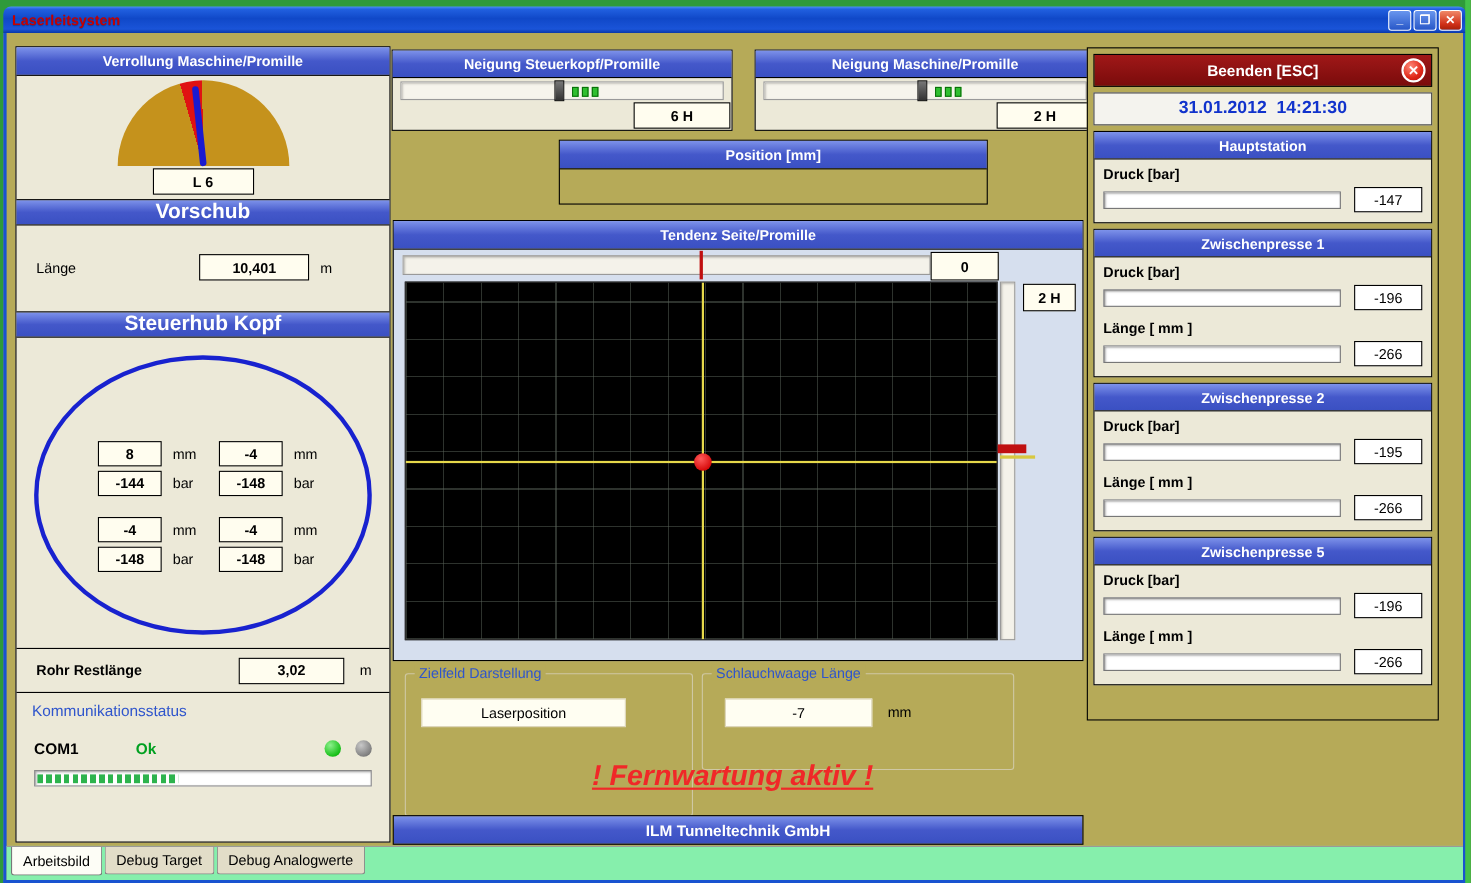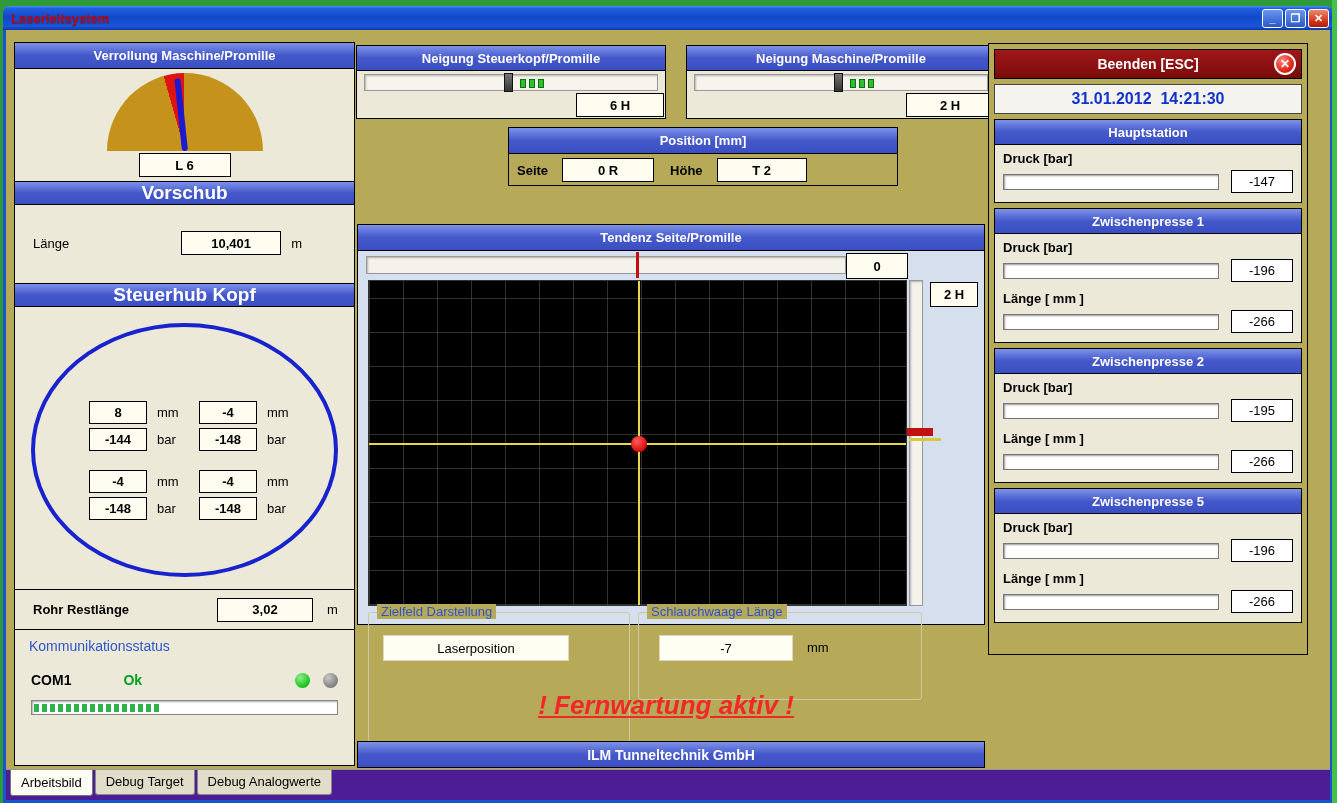--- a/index.html
+++ b/index.html
@@ -82,21 +82,21 @@
   
   .pospanel { position:absolute; left:502px; top:97px; width:390px; height:59px;
     border:1px solid #000; background:#b6aa58; }
   .posrow { display:flex; align-items:center; height:32px; padding-left:8px; }
   .poslbl { font-size:13px; font-weight:bold; }
   .posbox { width:92px; height:24px; margin-left:14px; }
   .poslbl2 { margin-left:16px; }
 
   
   .tendenz { position:absolute; left:351px; top:170px; width:628px; height:401px;
-    background:#d6dfee; border:1px solid #000;margin-top:24px; }
+    background:#d6dfee; border:1px solid #000; }
   .htrack { position:absolute; left:8px; top:31px; width:480px; height:18px; background:#f4f2ea;
     border:1px solid #999; box-shadow:inset 1px 1px 2px #0004; }
   .hmark { position:absolute; left:278px; top:27px; width:3px; height:26px; background:#c01010; }
   .tval0 { position:absolute; left:488px; top:28px; width:62px; height:26px; }
   .tval2h { position:absolute; left:572px; top:57px; width:48px; height:25px; }
   .target { position:absolute; left:10px; top:55px; width:539px; height:326px; background:#000;
     border:1px solid #333;
     background-image:
       repeating-linear-gradient(0deg, rgba(90,100,90,.5) 0 1px, transparent 1px 34px),
       repeating-linear-gradient(90deg, rgba(90,100,90,.5) 0 1px, transparent 1px 34px); }
@@ -141,21 +141,21 @@
     font-weight:bold; font-size:16px; display:flex; align-items:center; justify-content:center;
     white-space:pre; }
   .blk { background:#ece9d8; border:1px solid #000; }
   .blk .bluehdr { height:25px; }
   .fieldlabel { font-size:13px; font-weight:bold; margin:6px 0 4px 8px; }
   .barrow { display:flex; align-items:center; margin:0 8px 9px 8px; gap:12px; }
   .pbar { flex:1; height:16px; background:#fff; border:1px solid #777; box-shadow:inset 1px 1px 2px #0006; }
   .rval { width:62px; height:23px; }
 
   
-  .tabbar { position:absolute; left:0; right:0; bottom:0; height:31px; background:#4c1d95;
+  .tabbar { position:absolute; left:0; right:0; bottom:0; height:31px; background:#86efac;
     border-top:1px solid #999; display:flex; align-items:flex-start; padding:0 0 0 4px; }
   .tab { border:1px solid #888; border-top:none; border-radius:0 0 3px 3px; background:#e2ddc8;
     font-size:13px; padding:4px 10px 5px 10px; margin-right:2px; color:#000; cursor:default; }
   .tab.active { background:#fdfdf6; padding-top:5px; border-color:#777; }
 </style>
 </head>
 <body>
 
 <div class="window">
   <div class="titlebar">
@@ -256,26 +256,20 @@
             <span class="stick"></span>
               <span class="stick"></span>
               <span class="stick"></span>
           </div>
         </div>
         <div class="vbox nval">2 H</div>
       </div>
 
       <div class="pospanel">
         <div class="bluehdr">Position [mm]</div>
-        <div class="posrow">
-          <span class="poslbl">Seite</span>
-          <div class="vbox posbox">0 R</div>
-          <span class="poslbl poslbl2">Höhe</span>
-          <div class="vbox posbox" style="width:90px;">T 2</div>
-        </div>
       </div>
 
       <div class="tendenz">
         <div class="bluehdr">Tendenz Seite/Promille</div>
         <div class="htrack"></div>
         <div class="hmark"></div>
         <div class="vbox tval0">0</div>
         <div class="vbox tval2h">2 H</div>
         <div class="target">
           <div class="chv"></div>

